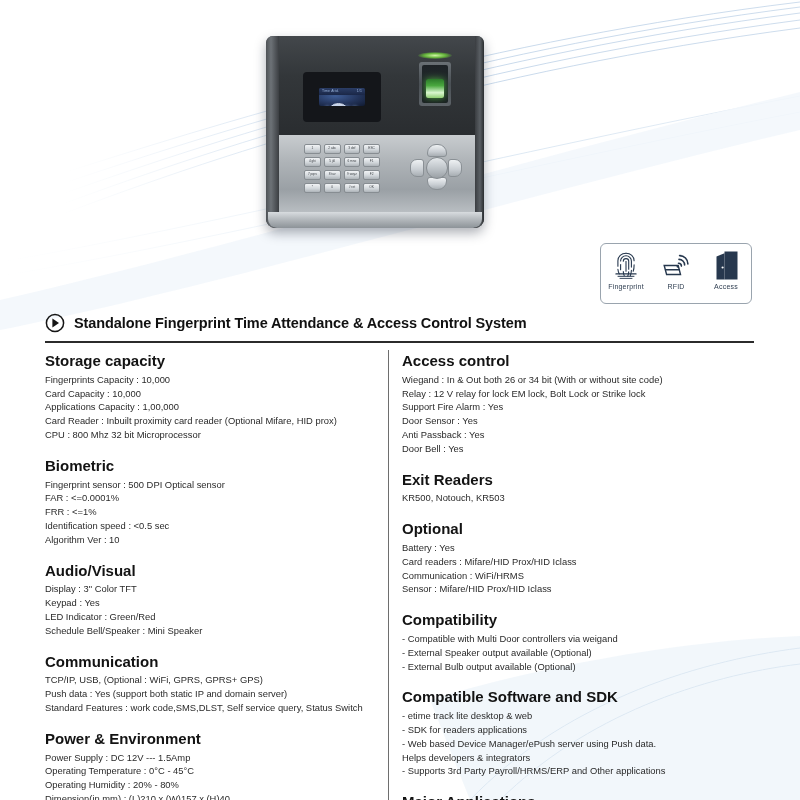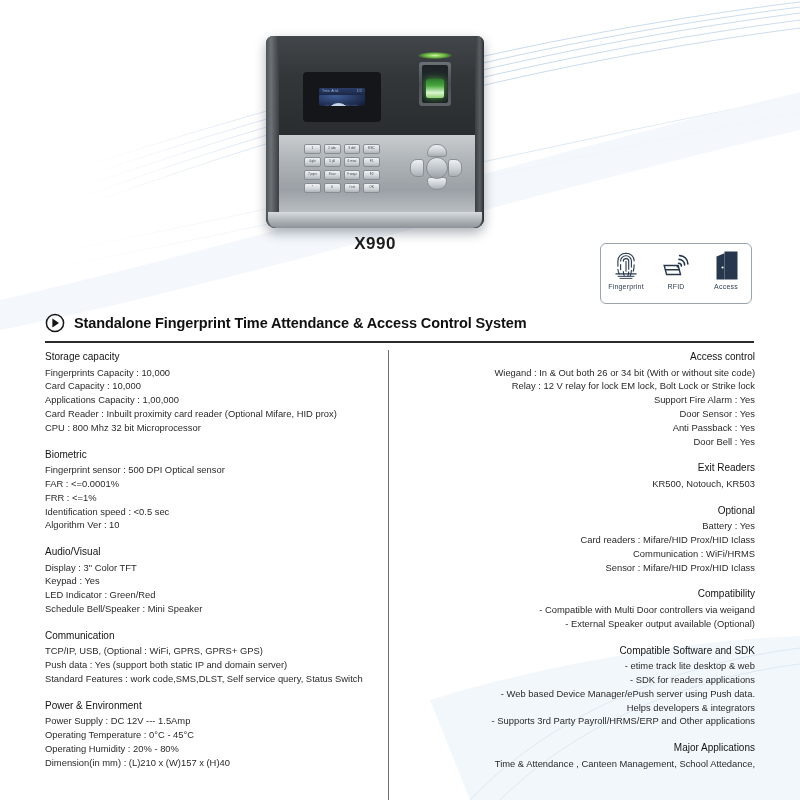--- a/index.html
+++ b/index.html
@@ -351,31 +351,30 @@
   }
   .col-divider {
     width: 1px;
     background: #6e6e6e;
     flex: 0 0 auto;
     align-self: stretch;
   }
   .col-right {
     width: 366px;
     padding-left: 13px;
-    text-align: right;
   }
 
   .spec-group {
     margin-bottom: 13px;
   }
   .spec-group:last-child { margin-bottom: 0; }
 
   .group-title {
-    font-size: 10px;
-    font-weight: normal;
+    font-size: 15px;
+    font-weight: bold;
     color: #131313;
     line-height: 1.45;
     margin-bottom: 1px;
   }
   .spec-line {
     font-size: 9.4px;
     color: #2a2a2a;
     line-height: 1.47;
     white-space: nowrap;
   }
@@ -466,21 +465,20 @@
       <div class="navpad">
         <div class="nkey n-up"></div>
         <div class="nkey n-down"></div>
         <div class="nkey n-left"></div>
         <div class="nkey n-right"></div>
         <div class="n-ok nkey"></div>
       </div>
     </div>
   </div>
 
-  <div id="model-label">X990</div>
 
   <div id="feature-badges">
 
     <div class="badge">
       <div class="badge-icon">
         <svg width="26" height="31" viewBox="0 0 26 31" fill="none" stroke="#27384e" stroke-width="1.1" stroke-linecap="round">
           <path d="M13 3.2c-4.6 0-8.1 3.3-8.1 7.6v5.4"></path>
           <path d="M21.1 10.8c0-4.3-3.5-7.6-8.1-7.6"></path>
           <path d="M7.6 11c0-3 2.4-5.2 5.4-5.2s5.4 2.2 5.4 5.2v6.1"></path>
           <path d="M10.3 11.2c0-1.5 1.2-2.6 2.7-2.6s2.7 1.1 2.7 2.6v8"></path>
@@ -609,20 +607,21 @@
       <div class="spec-line">Battery : Yes</div>
       <div class="spec-line">Card readers : Mifare/HID Prox/HID Iclass</div>
       <div class="spec-line">Communication : WiFi/HRMS</div>
       <div class="spec-line">Sensor : Mifare/HID Prox/HID Iclass</div>
     </div>
 
     <div class="spec-group">
       <div class="group-title">Compatibility</div>
       <div class="spec-line">- Compatible with Multi Door controllers via weigand</div>
       <div class="spec-line">- External Speaker output available (Optional)</div>
+      <div class="spec-line">- External Bulb output available (Optional)</div>
     </div>
 
     <div class="spec-group">
       <div class="group-title">Compatible Software and SDK</div>
       <div class="spec-line">- etime track lite desktop &amp; web</div>
       <div class="spec-line">- SDK for readers applications</div>
       <div class="spec-line">- Web based Device Manager/ePush server using Push data.</div>
       <div class="spec-line">   Helps developers &amp; integrators</div>
       <div class="spec-line">- Supports 3rd Party Payroll/HRMS/ERP and Other applications</div>
     </div>

